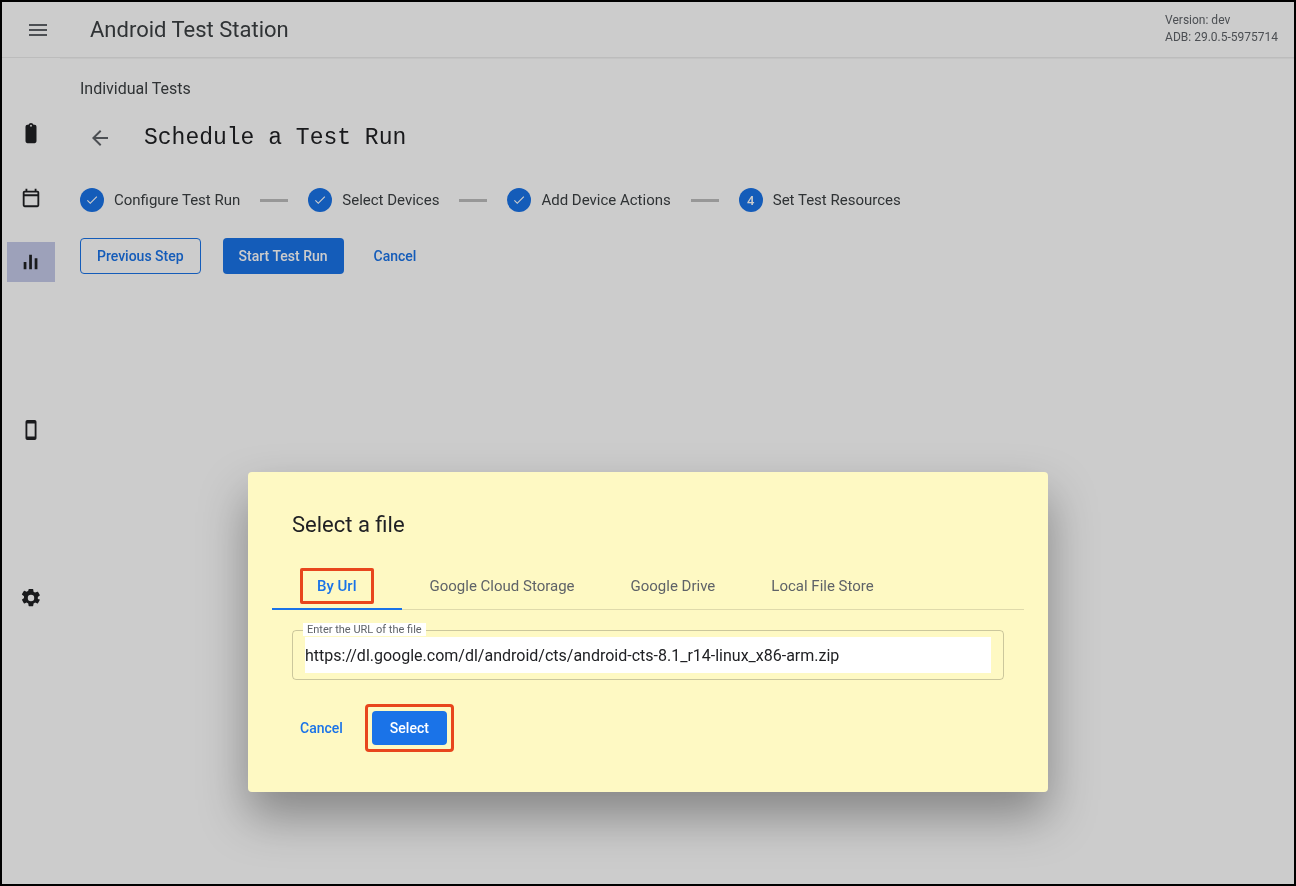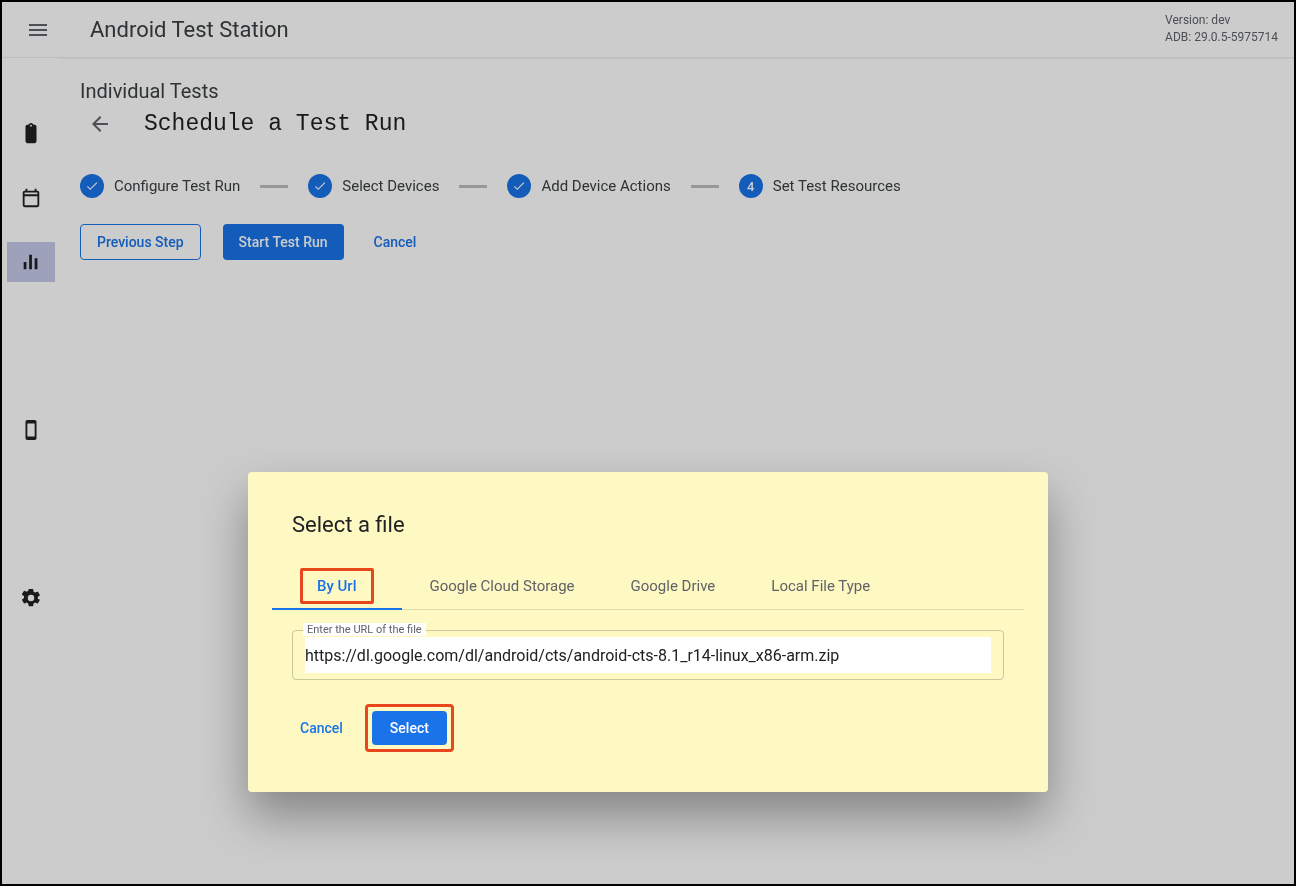--- a/index.html
+++ b/index.html
@@ -15,21 +15,21 @@
 
     
     .sidebar { position: absolute; top: 56px; left: 0; width: 58px; height: calc(100% - 56px); background: #fff; display: flex; flex-direction: column; align-items: center; padding-top: 56px; gap: 24px; }
     .side-item { width: 48px; height: 40px; display: flex; align-items: center; justify-content: center; cursor: pointer; border-radius: 0; }
     .side-item svg { width: 22px; height: 22px; fill: #202124; }
     .side-item.active { background: #c5cae9; }
     .side-spacer { height: 80px; }
 
     
     .content { position: absolute; top: 56px; left: 58px; right: 0; bottom: 0; padding: 20px 20px 0 20px; border-top: 1px solid rgba(0,0,0,0.04); }
-    .breadcrumb { color: #3c4043; font-size: 20px; margin-bottom: 1px; }
+    .breadcrumb { color: #3c4043; font-size: 16px; margin-bottom: 20px; }
     .title-row { display: flex; align-items: center; gap: 24px; margin-bottom: 30px; }
     .back-btn { width: 40px; height: 40px; border: none; background: none; display: flex; align-items: center; justify-content: center; cursor: pointer; }
     .back-btn svg { width: 24px; height: 24px; fill: #5f6368; }
     .page-title { font-size: 23px; color: #202124; font-family: Liberation Mono, monospace; }
 
     
     .stepper { display: flex; align-items: center; gap: 20px; margin-bottom: 26px; }
     .step { display: flex; align-items: center; gap: 10px; }
     .step-icon { width: 24px; height: 24px; border-radius: 50%; background: #1a73e8; display: flex; align-items: center; justify-content: center; color: #fff; font-size: 13px; font-weight: 500; }
     .step-icon svg { width: 14px; height: 14px; fill: #fff; }
@@ -179,21 +179,21 @@
     <div class="tab active">
       <span class="highlight-tab" style="display:inline-flex;align-items:center;">By Url</span>
     </div>
     <div class="tab">
       <span>Google Cloud Storage</span>
     </div>
     <div class="tab">
       <span>Google Drive</span>
     </div>
     <div class="tab">
-      <span>Local File Type</span>
+      <span>Local File Store</span>
     </div>
   </div>
 
   <div class="url-field">
     <div class="url-label">Enter the URL of the file</div>
     <input class="url-input" type="text" value="https://dl.google.com/dl/android/cts/android-cts-8.1_r14-linux_x86-arm.zip" style="">
   </div>
 
   <div class="dialog-actions">
     <button class="btn btn-text">Cancel</button>

